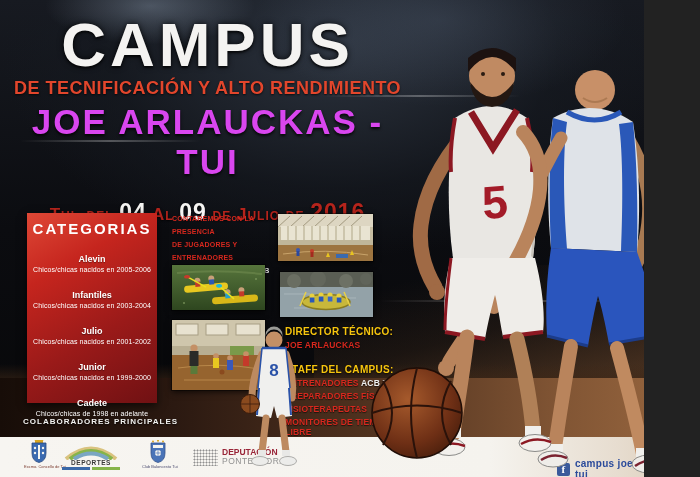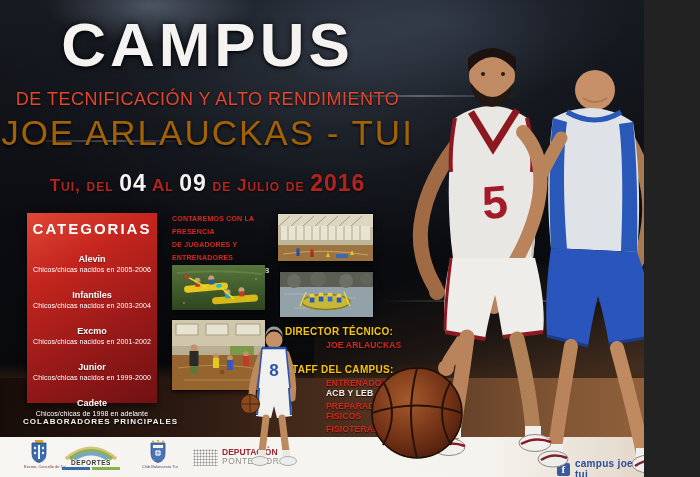--- a/index.html
+++ b/index.html
@@ -22,23 +22,23 @@
   .floor{position:absolute;left:0;top:378px;width:700px;height:60px;
     background:linear-gradient(90deg,#170d08 0%,#2b1911 25%,#533420 55%,#815534 80%,#9a6840 100%);}
   .floor::before{content:"";position:absolute;left:0;top:-14px;width:100%;height:14px;
     background:linear-gradient(180deg,transparent,rgba(60,38,22,.55));}
   .floor-right{position:absolute;right:0;top:265px;width:330px;height:115px;
     background:linear-gradient(165deg,transparent 20%,rgba(100,65,38,.20) 55%,rgba(130,85,50,.55) 100%);}
   
   .title-wrap{position:absolute;left:0;top:0;width:415px;text-align:center;color:#fff;}
   .t-campus{margin-top:14px;font-size:62px;font-weight:800;letter-spacing:4px;line-height:1;
     color:#f4f3f1;text-shadow:0 0 6px rgba(0,0,0,.8),0 2px 2px rgba(0,0,0,.6);}
-  .t-sub{margin-top:13px;font-size:18px;font-weight:400;letter-spacing:.5px;color:#e2462c;
+  .t-sub{margin-top:2px;font-size:18px;font-weight:700;letter-spacing:.5px;color:#e2462c;
     text-shadow:0 1px 2px rgba(0,0,0,.7);}
-  .t-name{margin-top:3px;font-size:35px;font-weight:400;letter-spacing:2px;color:#a16207;
+  .t-name{margin-top:3px;font-size:35px;font-weight:700;letter-spacing:2px;color:#d946ef;
     text-shadow:0 2px 3px rgba(0,0,0,.8);}
   .t-date{margin-top:17px;font-size:17px;font-weight:800;color:#b5241c;letter-spacing:1px;
     font-variant:small-caps;text-shadow:0 1px 2px rgba(0,0,0,.8);}
   .t-date .num{font-size:23px;color:#f5f4f2;font-variant:normal;}
   .t-date .year{font-size:23px;font-variant:normal;}
   
   .cat-box{position:absolute;left:27px;top:213px;width:130px;height:190px;
     background:linear-gradient(150deg,#df4836 0%,#c5251e 28%,#9a1a19 62%,#701113 100%);
     box-shadow:0 3px 8px rgba(0,0,0,.6);color:#fff;text-align:center;padding-top:7px;}
   .cat-title{font-size:15px;font-weight:700;letter-spacing:2px;}
@@ -49,21 +49,21 @@
   .presence{position:absolute;left:172px;top:212px;width:100px;
     font-size:7px;font-weight:800;color:#d6281e;line-height:13px;letter-spacing:.2px;}
   .presence .wh{color:#efefef;}
   
   .photo{position:absolute;box-shadow:0 2px 6px rgba(0,0,0,.7);outline:1px solid rgba(0,0,0,.4);}
   
   .dir-block{position:absolute;left:285px;top:326px;width:130px;}
   .lbl-yellow{font-size:10px;font-weight:800;color:#f6c50e;letter-spacing:.3px;
     text-shadow:0 1px 2px rgba(0,0,0,.8);}
   .txt-red{font-size:8.5px;font-weight:800;color:#d6281e;letter-spacing:.2px;
-    text-shadow:0 1px 1px rgba(0,0,0,.6);margin-left:41px;}
+    text-shadow:0 1px 1px rgba(0,0,0,.6);}
   .dir-name{margin-top:3px;}
   .staff-label{margin-top:14px;}
   .staff-line{margin-top:3px;}
   .txt-red .wh{color:#efefef;}
   
   .collab-title{position:absolute;left:23px;top:417px;font-size:8px;font-weight:800;
     color:#f2f2f0;letter-spacing:1px;text-shadow:0 1px 2px rgba(0,0,0,.8);}
   .strip{position:absolute;left:0;top:437px;width:700px;height:40px;
     background:linear-gradient(90deg,#f7f5f1 0%,#f5f3ee 70%,#e7ddd0 88%,#d9c9b4 100%);}
   .logo{position:absolute;text-align:center;}
@@ -108,21 +108,21 @@
     <div class="cat-title">CATEGORIAS</div>
     <div class="cat-item">
       <div class="cat-name">Alevin</div>
       <div class="cat-desc">Chicos/chicas nacidos en 2005-2006</div>
     </div>
     <div class="cat-item">
       <div class="cat-name">Infantiles</div>
       <div class="cat-desc">Chicos/chicas nacidos en 2003-2004</div>
     </div>
     <div class="cat-item">
-      <div class="cat-name">Excmo</div>
+      <div class="cat-name">Julio</div>
       <div class="cat-desc">Chicos/chicas nacidos en 2001-2002</div>
     </div>
     <div class="cat-item">
       <div class="cat-name">Junior</div>
       <div class="cat-desc">Chicos/chicas nacidos en 1999-2000</div>
     </div>
     <div class="cat-item">
       <div class="cat-name">Cadete</div>
       <div class="cat-desc">Chicos/chicas de 1998 en adelante</div>
     </div>

